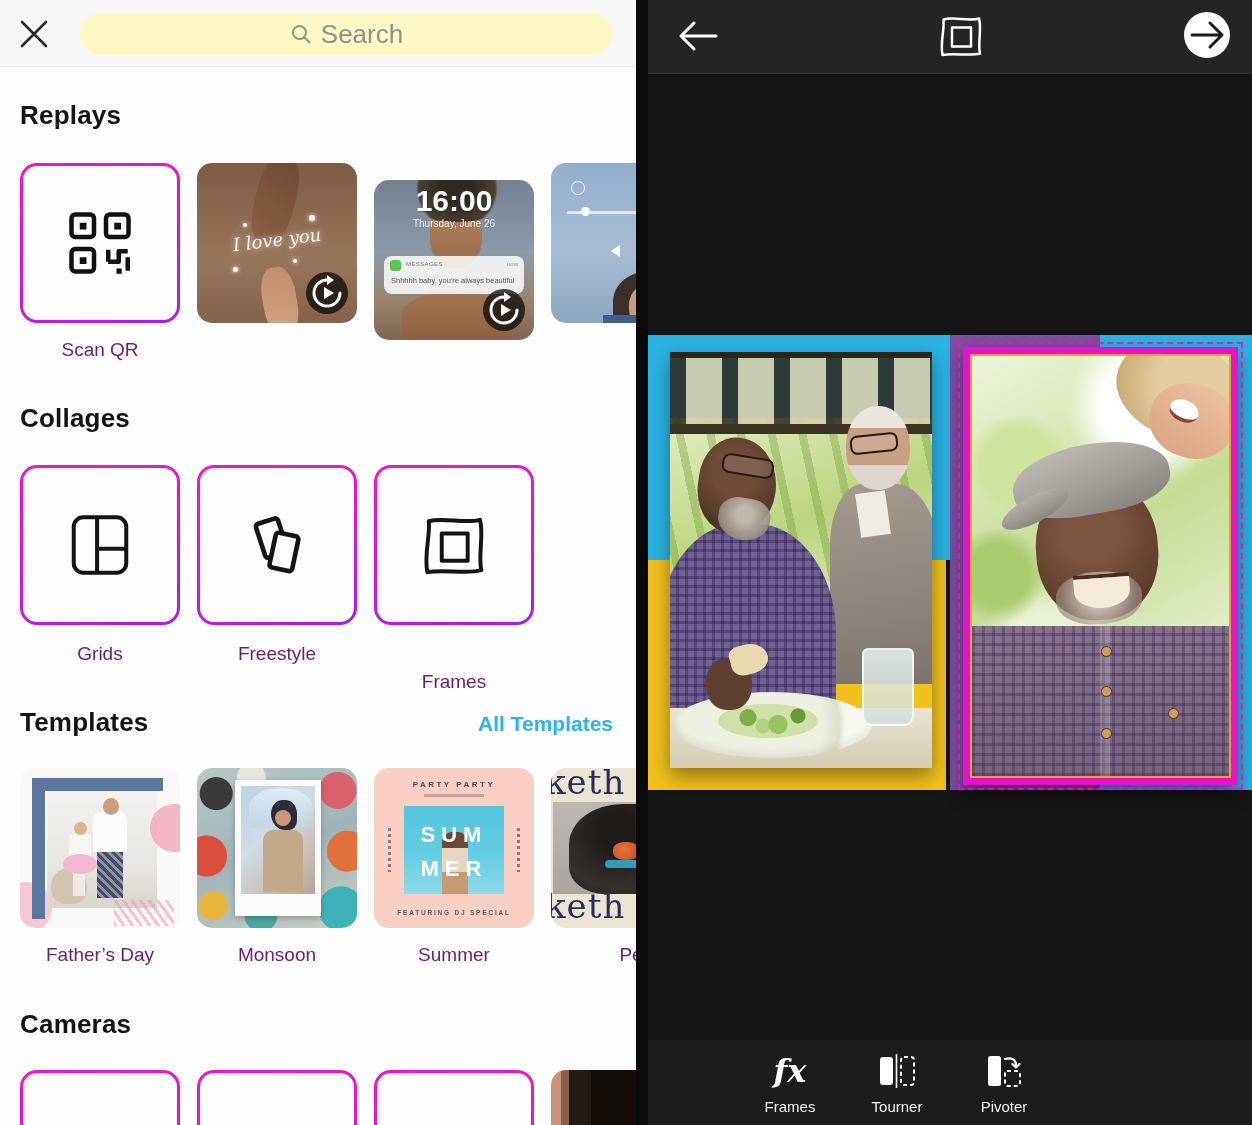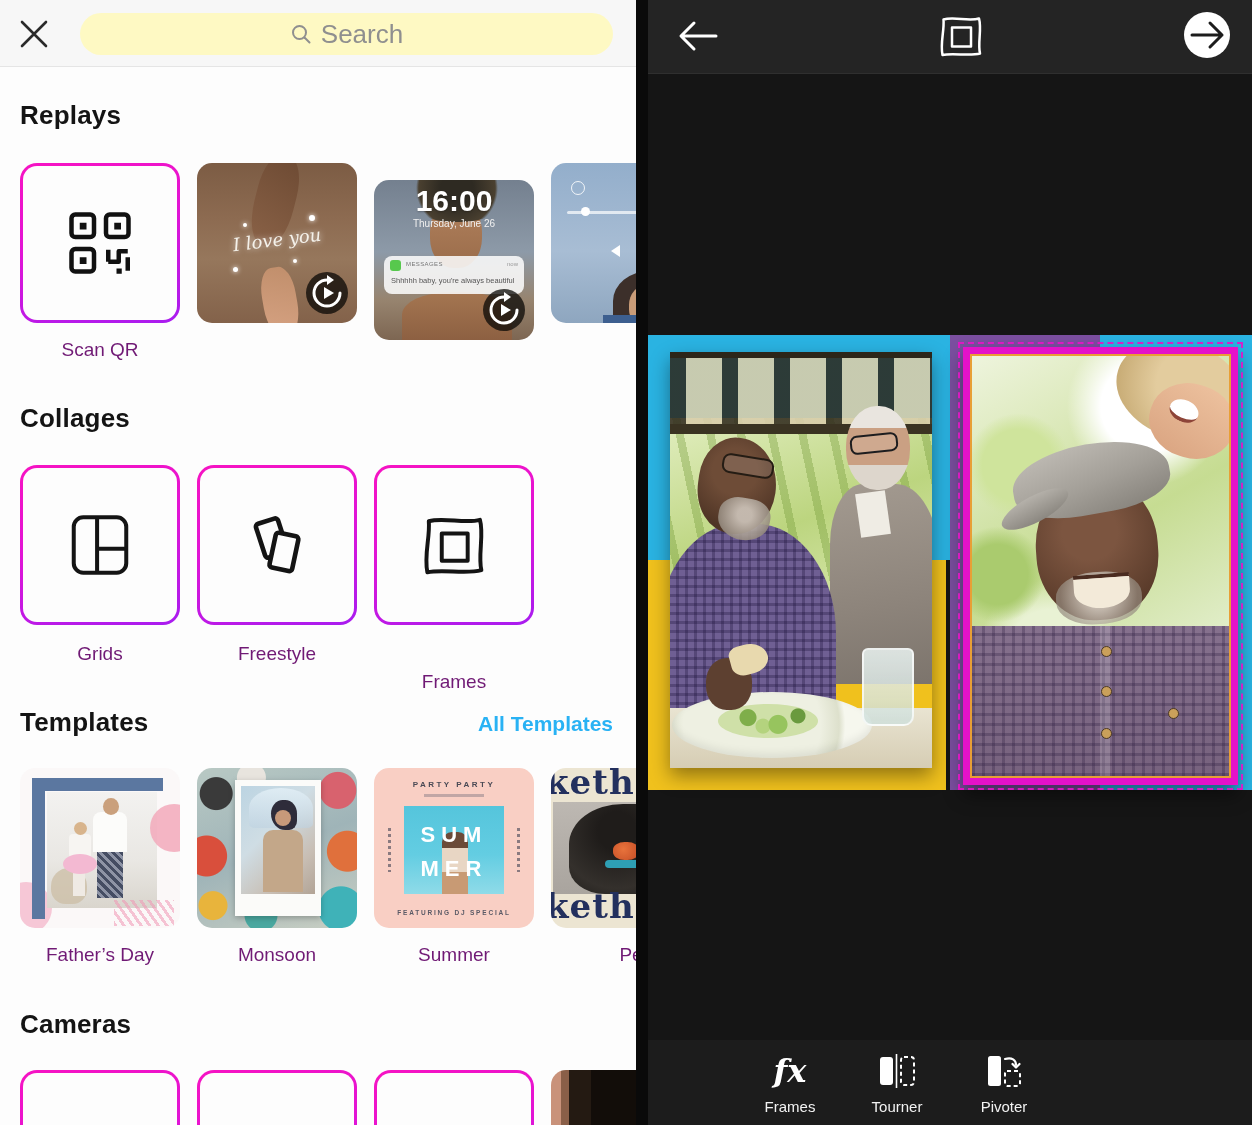--- a/index.html
+++ b/index.html
@@ -88,21 +88,21 @@
   .mon-coat{position:absolute;left:22px;top:44px;width:40px;height:62px;border-radius:10px 10px 0 0;background:#c3a789;}
   .thumb-summer{background:#f9cfc4;}
   .sum-top{position:absolute;left:0;top:12px;width:100%;text-align:center;font-size:8px;letter-spacing:2.5px;color:#4a4a55;font-weight:700;}
   .sum-sub{position:absolute;left:50%;top:26px;width:60px;margin-left:-30px;height:3px;background:rgba(90,90,110,.35);}
   .sum-photo{position:absolute;left:30px;top:38px;width:100px;height:88px;background:linear-gradient(180deg,#55c5dc 0%,#63cde2 55%,#8fdbe8 100%);}
   .sum-woman{position:absolute;left:38px;top:26px;width:26px;height:62px;border-radius:10px 10px 0 0;background:linear-gradient(180deg,#6b4a38 0 16px,#e8d6c4 16px 40px,#c89a74 40px);}
   .sum-big{position:absolute;left:0;width:100%;text-align:center;color:#fff;font-weight:700;font-size:22px;letter-spacing:6px;}
   .sum-bot{position:absolute;left:0;bottom:12px;width:100%;text-align:center;font-size:6.5px;letter-spacing:1.8px;color:#5a5a66;font-weight:700;}
   .sum-side{position:absolute;top:60px;width:3px;height:44px;background:repeating-linear-gradient(180deg,#8a7a80 0 3px,transparent 3px 6px);}
   .thumb-pets{background:#ece5d2;}
-  .pets-row{position:absolute;left:-6px;width:180px;font-family:"DejaVu Serif",serif;font-weight:700;font-size:34px;color:#23305e;letter-spacing:1px;}
+  .pets-row{position:absolute;left:-6px;width:180px;font-family:"DejaVu Serif",serif;font-weight:400;font-size:34px;color:#23305e;letter-spacing:1px;}
   .pets-dog{position:absolute;left:2px;top:34px;width:156px;height:92px;background:linear-gradient(180deg,#bdb8b2 0%,#a9a49e 100%);}
   .pets-body{position:absolute;left:16px;top:2px;width:120px;height:90px;border-radius:45% 45% 30% 30%;
      background:radial-gradient(circle at 40% 30%,#1f1c1a 20%,#34302c 60%,#141210 100%);}
   .pets-toy{position:absolute;left:60px;top:40px;width:26px;height:18px;border-radius:45%;background:radial-gradient(circle at 40% 40%,#e8733c,#c24a24);}
   .pets-collar{position:absolute;left:52px;top:58px;width:42px;height:8px;border-radius:4px;background:#2e9fb4;}
   .thumb-campartial{background:linear-gradient(90deg,#c9927a 0 10px,#8a5f48 10px 18px,#241a12 18px 40px,#120d09 40px 100%);}
   
   .rp{position:absolute;left:636px;top:0;width:616px;height:1125px;background:#151515;}
   .rp-strip{position:absolute;left:0;top:0;width:12px;height:1125px;background:#0a0a0a;}
   .rp-top{position:absolute;left:12px;top:0;width:604px;height:73px;background:#242424;border-bottom:1px solid #2f2f2f;}

